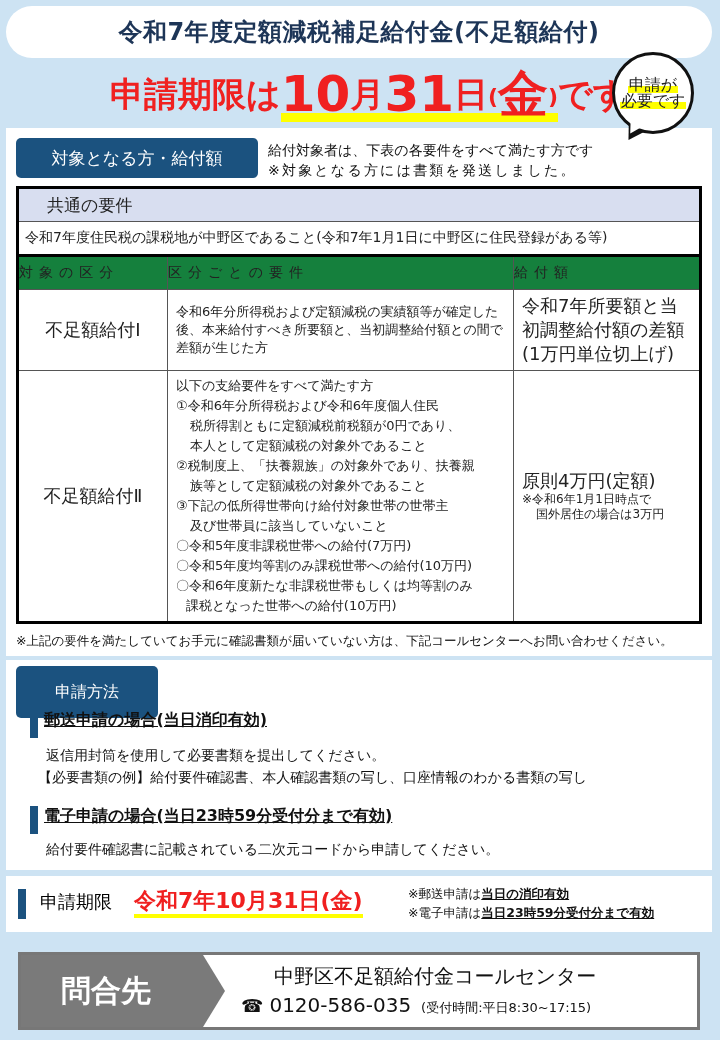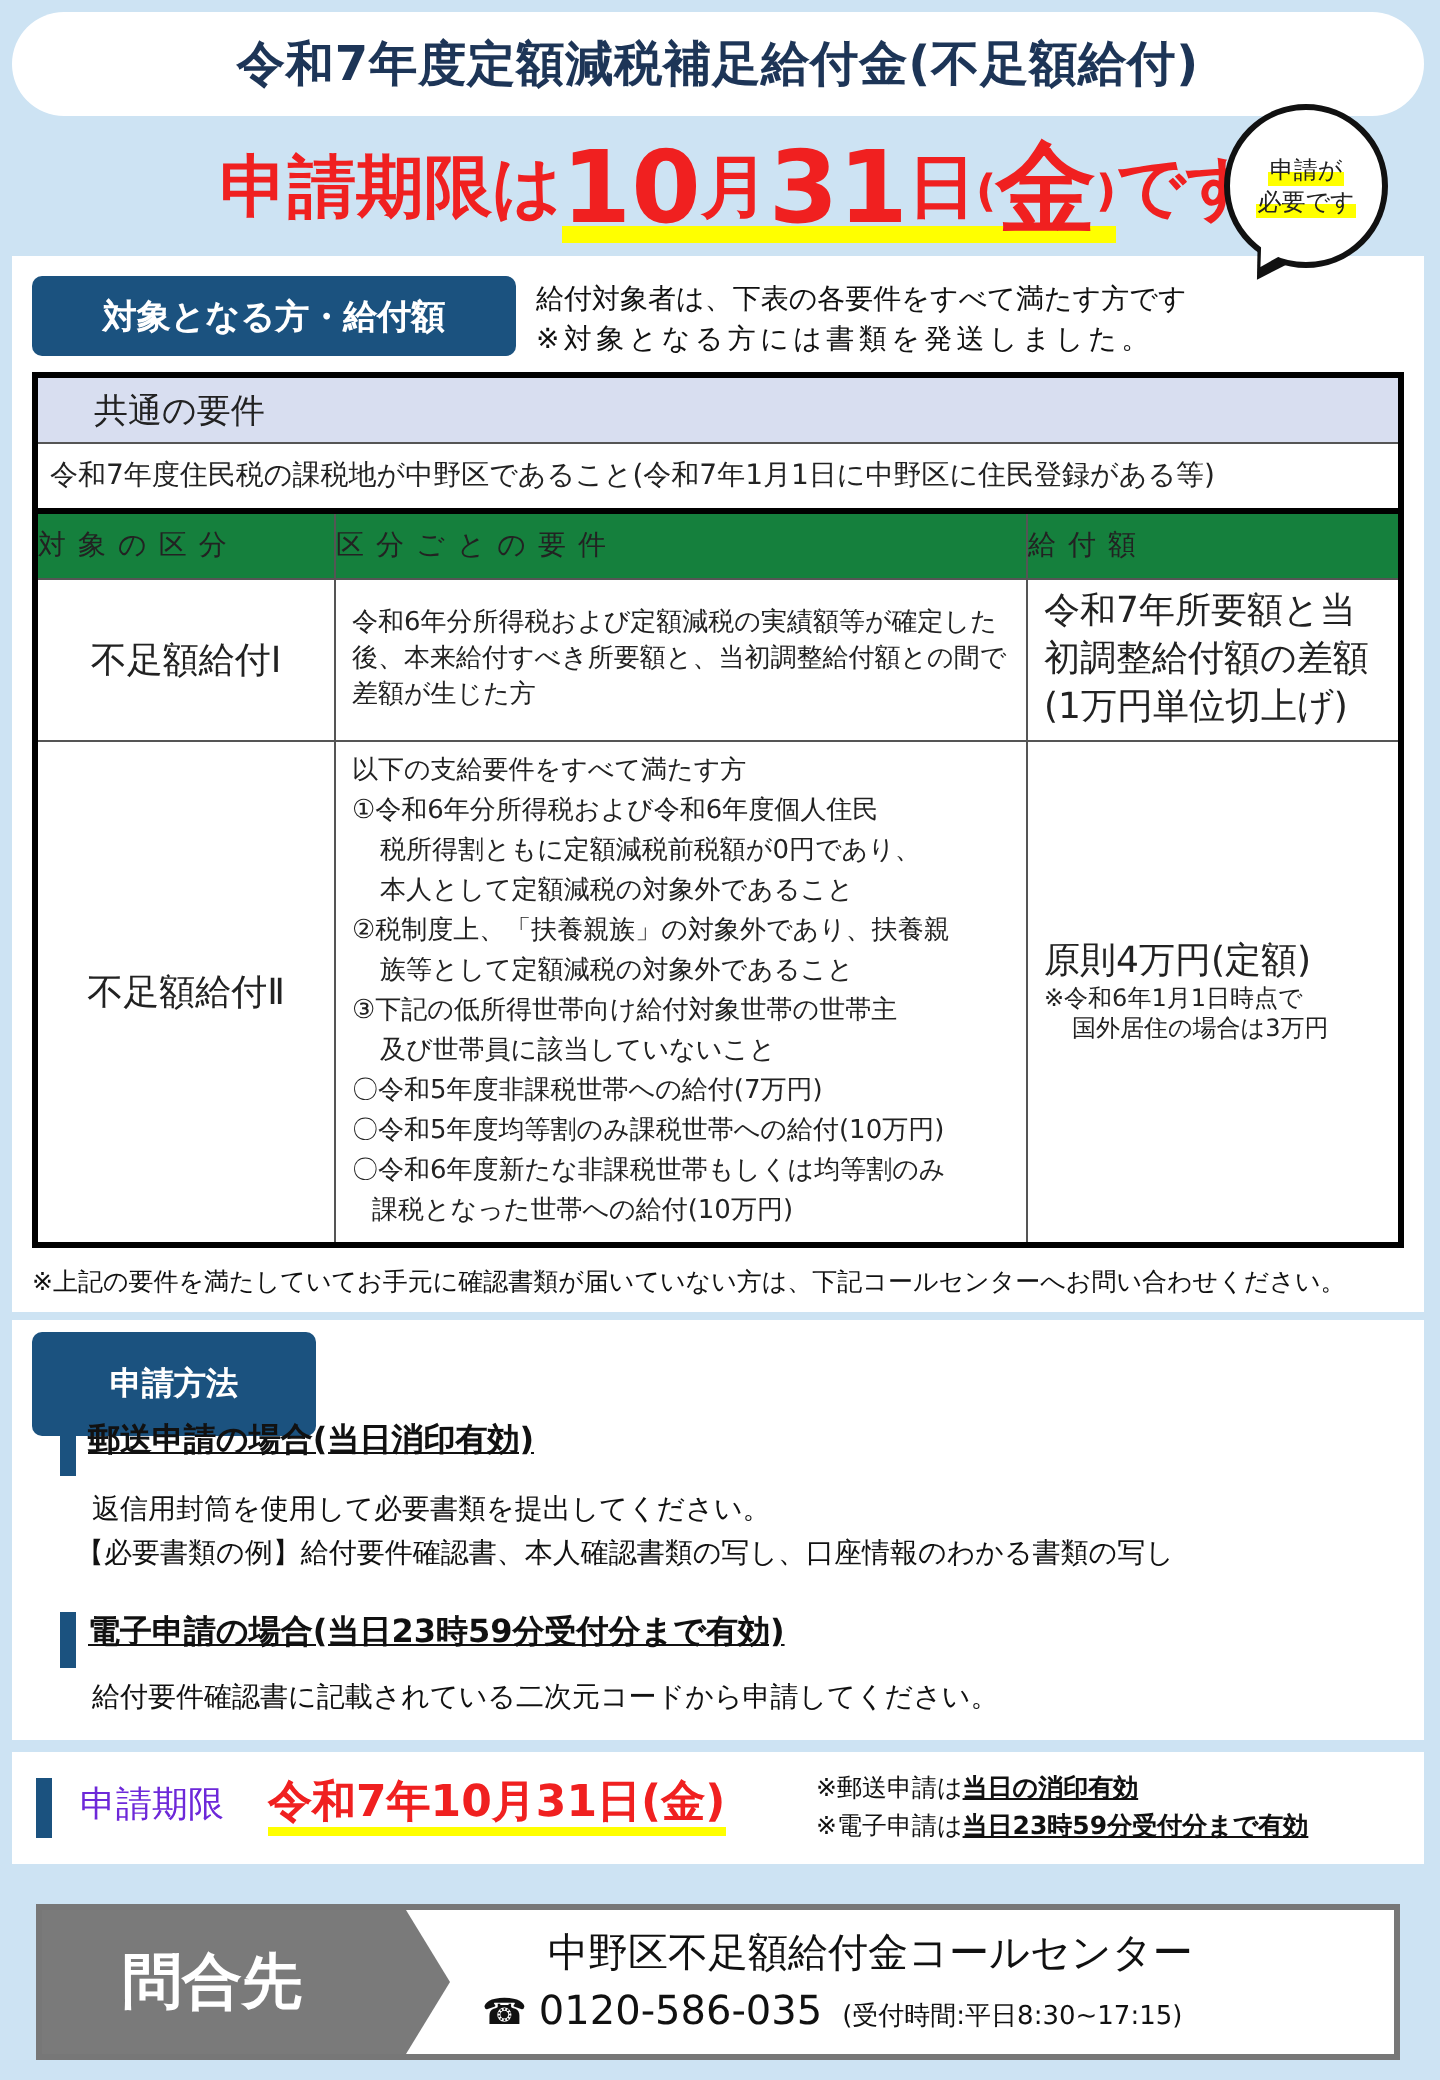--- a/index.html
+++ b/index.html
@@ -24,39 +24,39 @@
   .deadline-banner .big { font-size: 50px; line-height: 60px; }
   .deadline-banner .paren { font-size: 22px; line-height: 54px; }
   .deadline-banner .hl {
     background: linear-gradient(transparent 82%, #ffff00 82%, #ffff00 96%, transparent 96%);
     display: flex; align-items: flex-end;
   }
   .bubble {
     position: absolute; left: 612px; top: 52px; width: 82px; height: 82px;
     border: 3px solid #111; border-radius: 50%; background: #fff;
     display: flex; flex-direction: column; align-items: center; justify-content: center;
-    font-size: 12px; line-height: 16px; color: #222; z-index: 3;
+    font-size: 16px; line-height: 16px; color: #222; z-index: 3;
   }
   .bubble span { background: linear-gradient(transparent 55%, #ffff00 55%); padding: 0 1px; }
   .bubble-tail {
     position: absolute; left: 624px; top: 124px; width: 0; height: 0;
     border-left: 8px solid transparent; border-right: 14px solid transparent;
     border-top: 18px solid #111; transform: rotate(25deg); z-index: 2;
   }
   .bubble-tail-inner {
     position: absolute; left: 627px; top: 121px; width: 0; height: 0;
     border-left: 6px solid transparent; border-right: 10px solid transparent;
     border-top: 14px solid #fff; transform: rotate(25deg); z-index: 4;
   }
   .panel { position: absolute; background: #fff; }
   .panel1 { left: 6px; top: 128px; width: 706px; height: 528px; }
   .panel2 { left: 6px; top: 660px; width: 706px; height: 210px; }
   .panel3 { left: 6px; top: 876px; width: 706px; height: 56px; }
   .section-tab {
-    position: absolute; background: #1b527f; color: #fff; font-weight: bold;
+    position: absolute; background: #1b527f; color: #fff; font-weight: normal;
     border-radius: 5px; display: flex; align-items: center; justify-content: center;
   }
   .tab1 { left: 10px; top: 10px; width: 242px; height: 40px; font-size: 17px; }
   .tab2 { left: 10px; top: 6px; width: 142px; height: 52px; font-size: 16px; }
   .intro { position: absolute; left: 262px; top: 12px; font-size: 14px; line-height: 20px; color: #111; }
   .intro .l2 { letter-spacing: 2.2px; }
   table.req {
     position: absolute; left: 10px; top: 58px; width: 686px;
     border-collapse: collapse; border: 3px solid #000; font-size: 13px;
   }
@@ -74,21 +74,21 @@
   .indent { padding-left: 14px; }
   .indent2 { padding-left: 10px; }
   .footnote { position: absolute; left: 10px; top: 505px; font-size: 12.5px; color: #111; }
   .subhead {
     position: absolute; left: 24px; display: flex; 
     font-size: 16px; font-weight: bold; color: #111; text-decoration: underline;
   }
   .subhead .bar { width: 8px; height: 28px; background: #1b527f; margin-right: 6px; }
   .body-text { position: absolute; left: 40px; font-size: 14px; line-height: 22px; color: #111; }
   .d-bar { position: absolute; left: 12px; top: 13px; width: 8px; height: 30px; background: #1b527f; }
-  .d-label { position: absolute; left: 34px; top: 14px; font-size: 18px; color: #6d28d9; }
+  .d-label { position: absolute; left: 34px; top: 14px; font-size: 18px; color: #000000; }
   .d-date {
     position: absolute; left: 128px; top: 10px; font-size: 22px; font-weight: bold; color: #f02020;
     background: linear-gradient(transparent 86%, #ffff00 86%, #ffff00 100%);
     padding-bottom: 2px;
   }
   .d-notes { position: absolute; left: 402px; top: 8px; font-size: 12.5px; line-height: 19px; color: #111; }
   .d-notes u { font-weight: bold; }
   .contact {
     position: absolute; left: 18px; top: 952px; width: 682px; height: 78px;
     background: #fff; border: 3px solid #777; display: flex;

